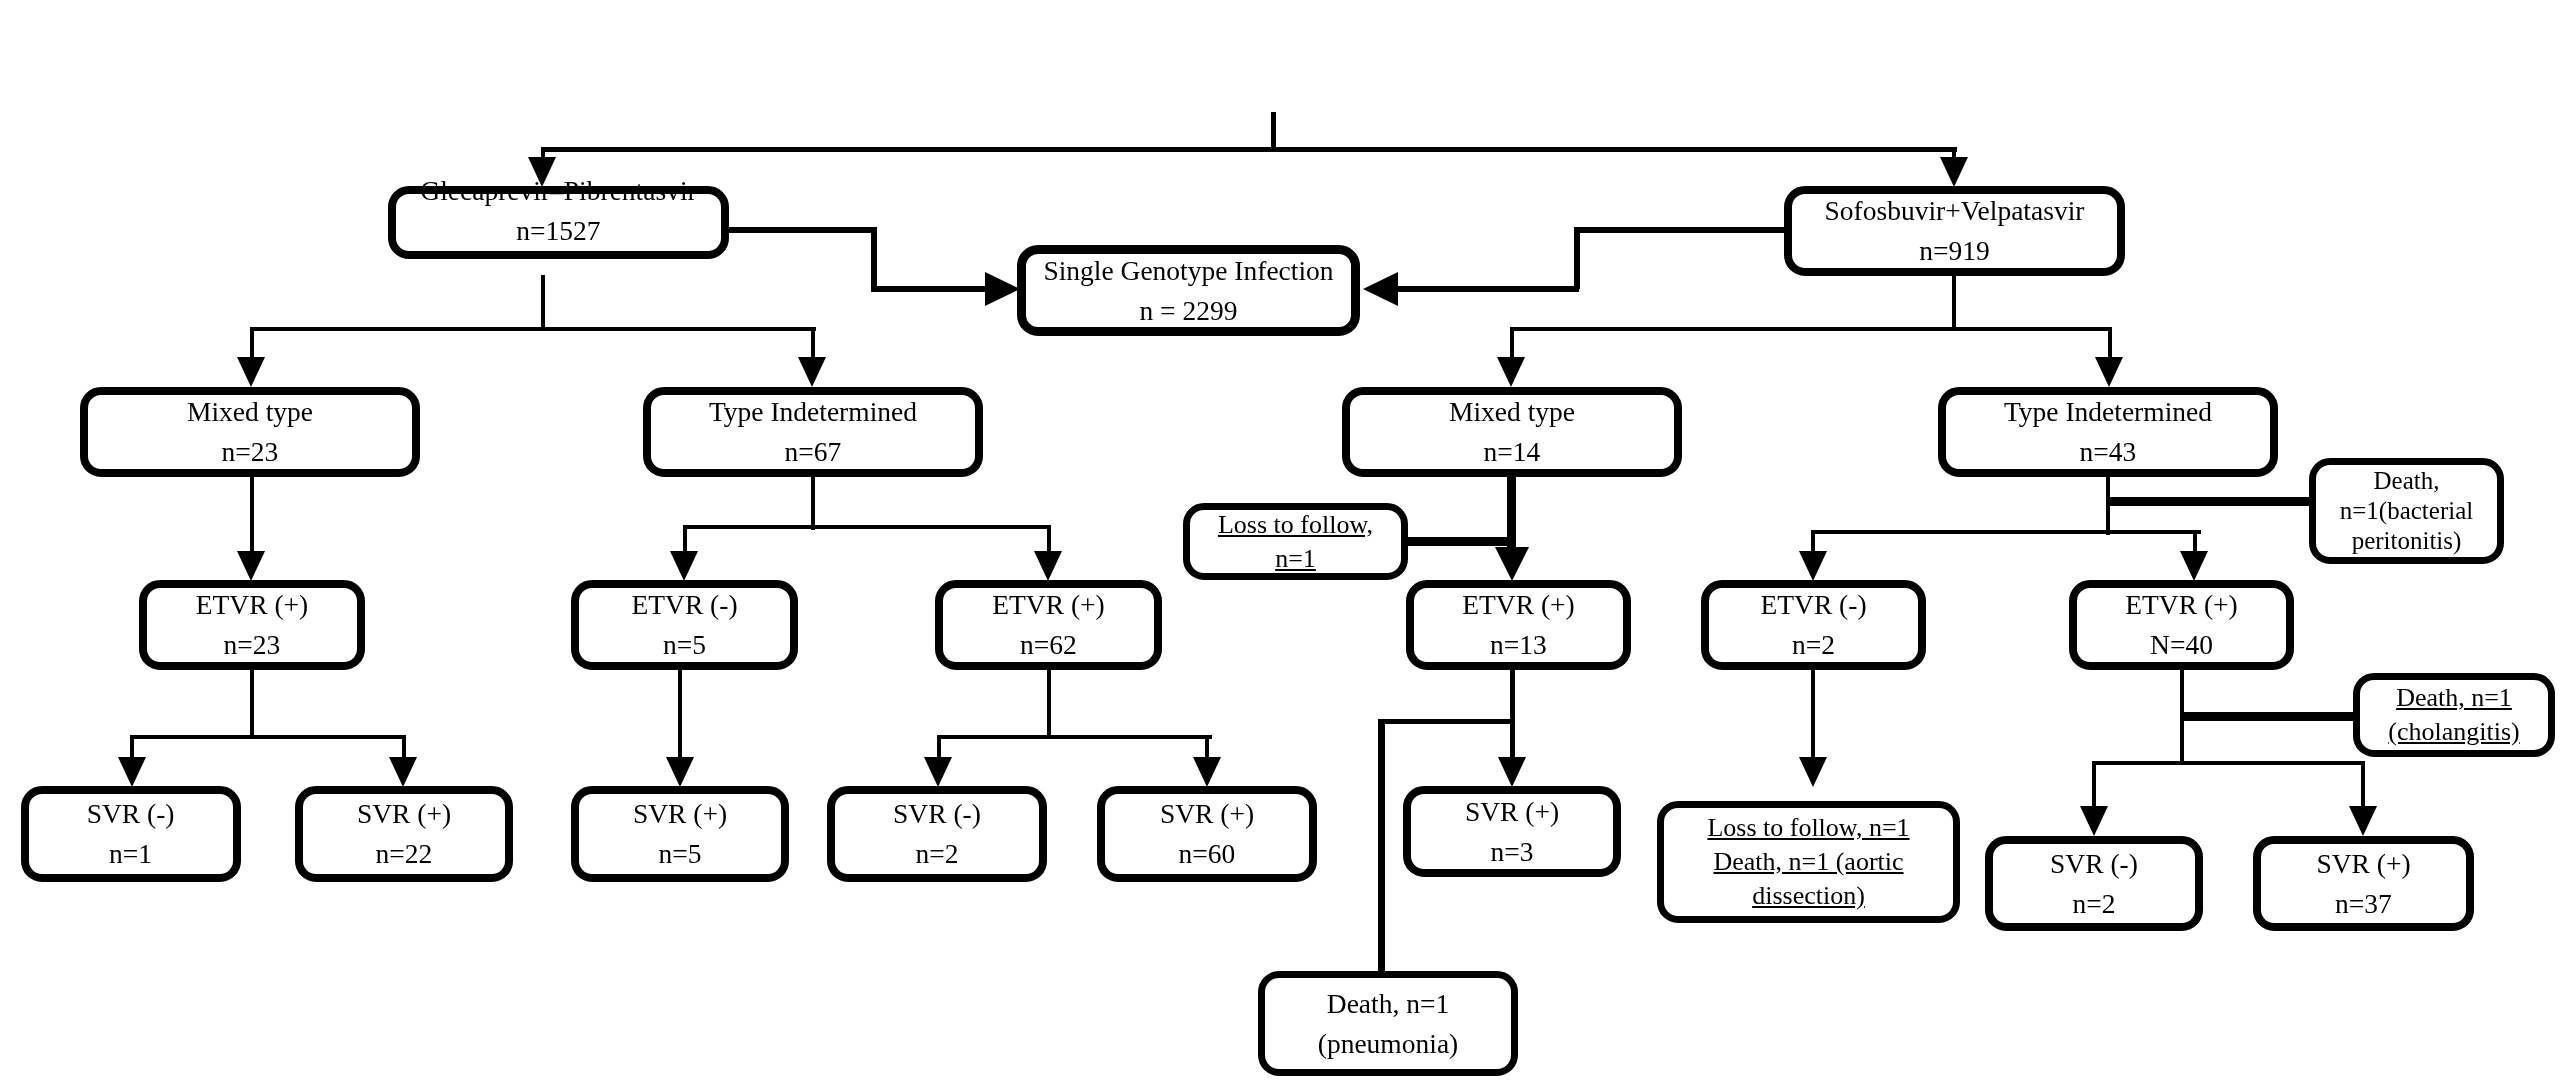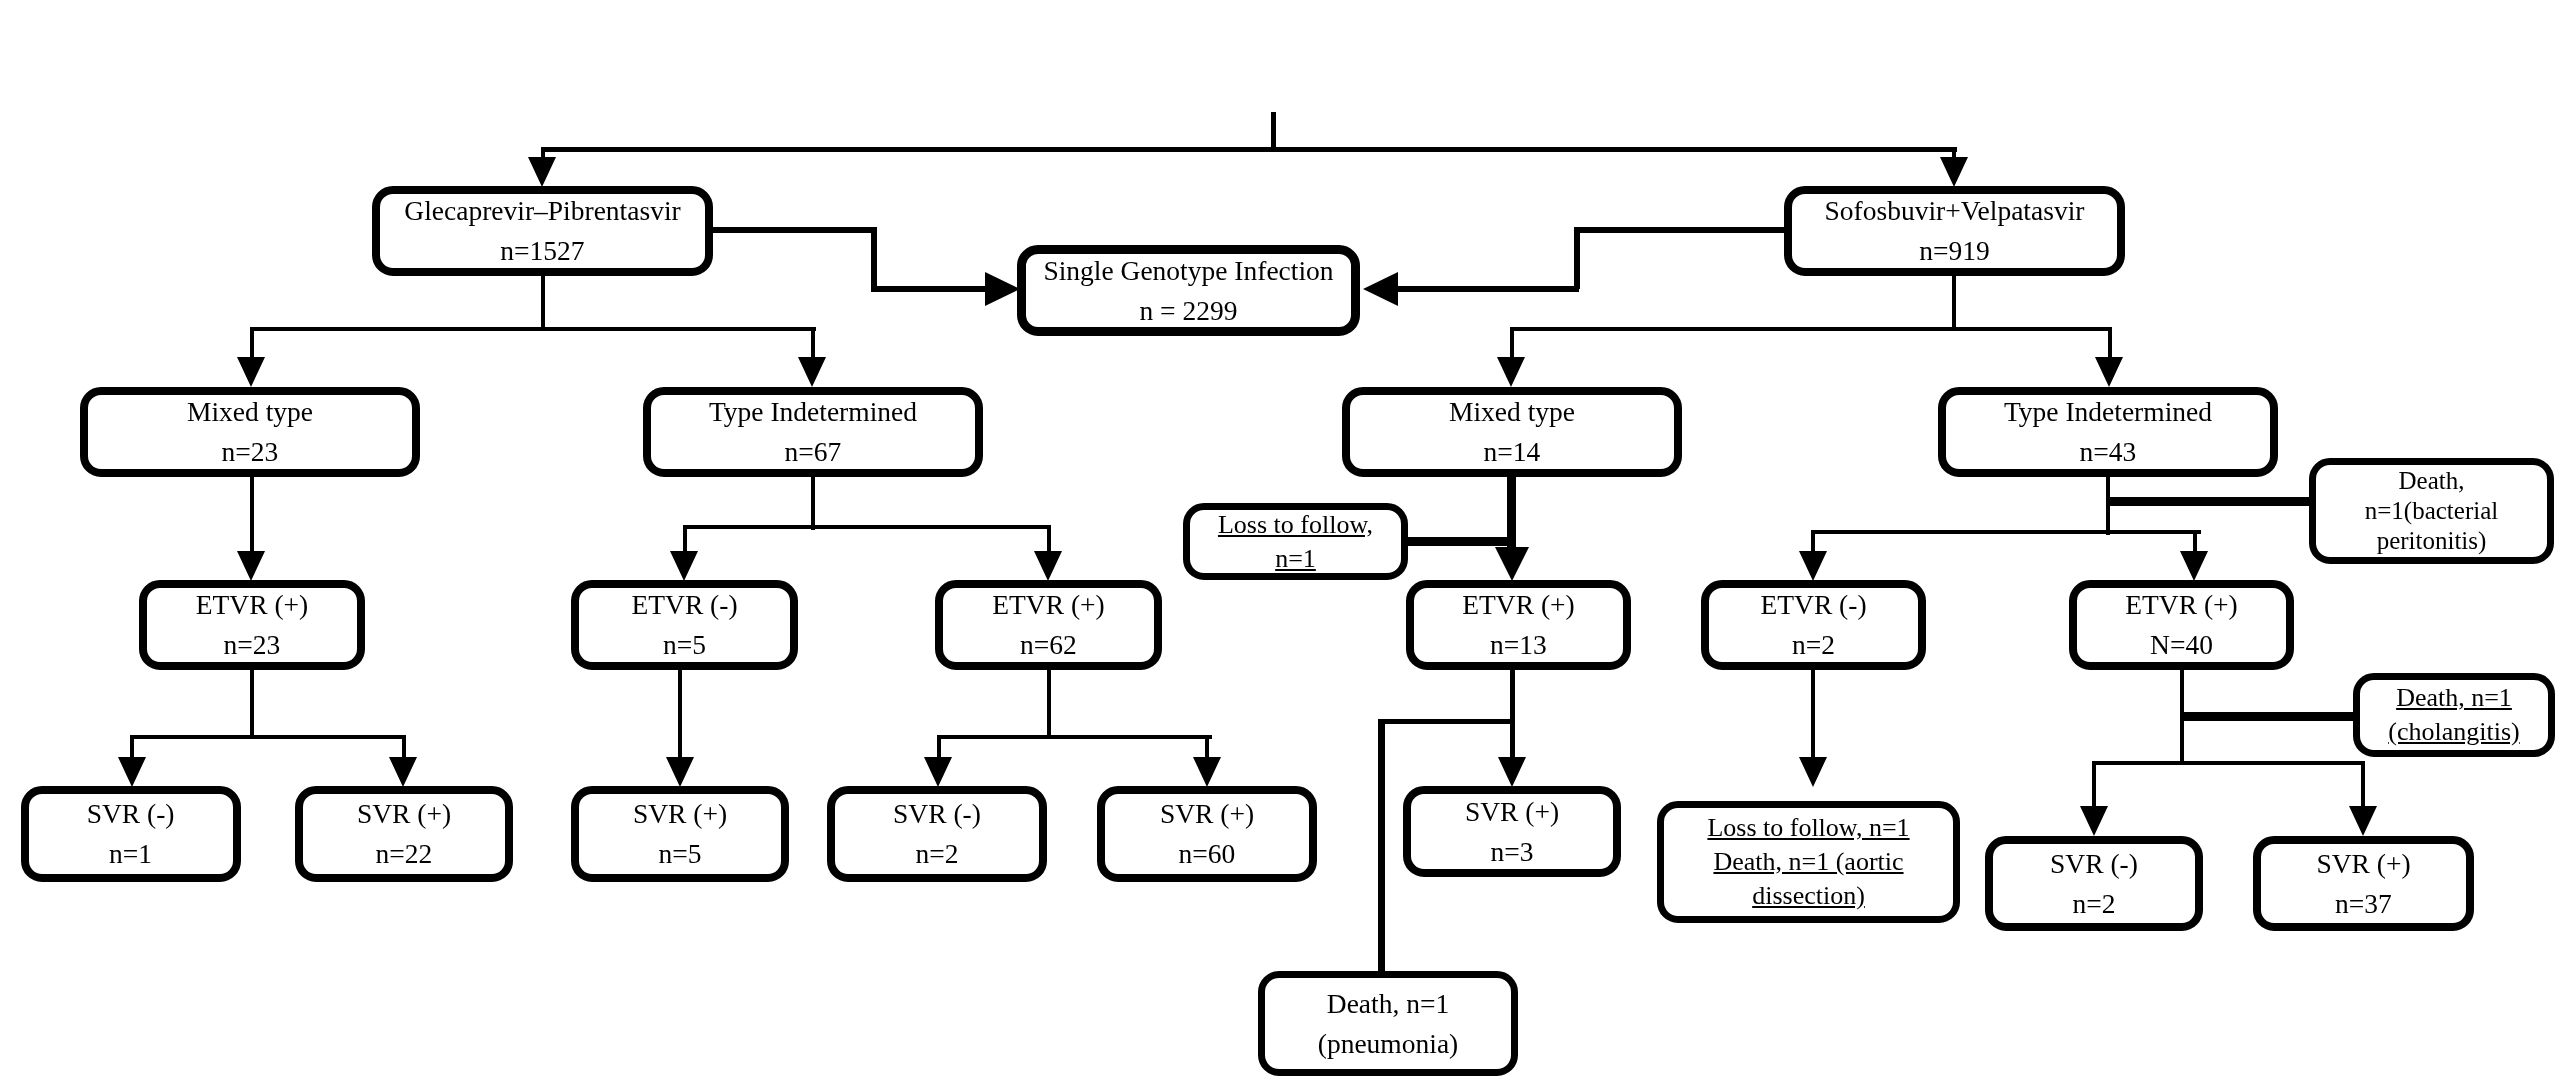--- a/index.html
+++ b/index.html
@@ -114,21 +114,21 @@
 
   <div class="v" style="left:2180px;top:669px;width:4.4px;height:96px;"></div>
   <div class="h" style="left:2182px;top:712px;width:174px;height:8.7px;"></div>
   <div class="h" style="left:2092px;top:761px;width:273px;height:4.4px;"></div>
   <div class="v" style="left:2092px;top:761px;width:4.4px;height:49px;"></div>
   <div class="tri-down" style="left:2080px;top:806px;"></div>
   <div class="v" style="left:2361px;top:761px;width:4.4px;height:49px;"></div>
   <div class="tri-down" style="left:2349px;top:806px;"></div>
 
 
-  <div class="node" style="left:372px;top:186px;width:341px;height:90px;">
+  <div class="node" style="left:388px;top:186px;width:341px;height:73px;justify-content:flex-end;">
     <span class="nl">Glecaprevir–Pibrentasvir</span>
     <span class="nl">n=1527</span>
   </div>
 
   <div class="node" style="left:1784px;top:186px;width:341px;height:90px;">
     <span class="nl">Sofosbuvir+Velpatasvir</span>
     <span class="nl">n=919</span>
   </div>
 
   <div class="node thick-border" style="left:1017px;top:245px;width:343px;height:91px;">
@@ -149,21 +149,21 @@
   <div class="node" style="left:1342px;top:387px;width:340px;height:90px;">
     <span class="nl">Mixed type</span>
     <span class="nl">n=14</span>
   </div>
 
   <div class="node" style="left:1938px;top:387px;width:340px;height:90px;">
     <span class="nl">Type Indetermined</span>
     <span class="nl">n=43</span>
   </div>
 
-  <div class="node f40" style="left:2309px;top:458px;width:245px;height:106px;border-width:7.5px;">
+  <div class="node f40" style="left:2309px;top:458px;width:195px;height:106px;border-width:7.5px;">
     <span class="nl">Death,</span>
     <span class="nl">n=1(bacterial</span>
     <span class="nl">peritonitis)</span>
   </div>
 
   <div class="node f42" style="left:1183px;top:503px;width:225px;height:77px;border-width:7.5px;">
     <span class="nl">Loss to follow,</span>
     <span class="nl">n=1</span>
   </div>
 

